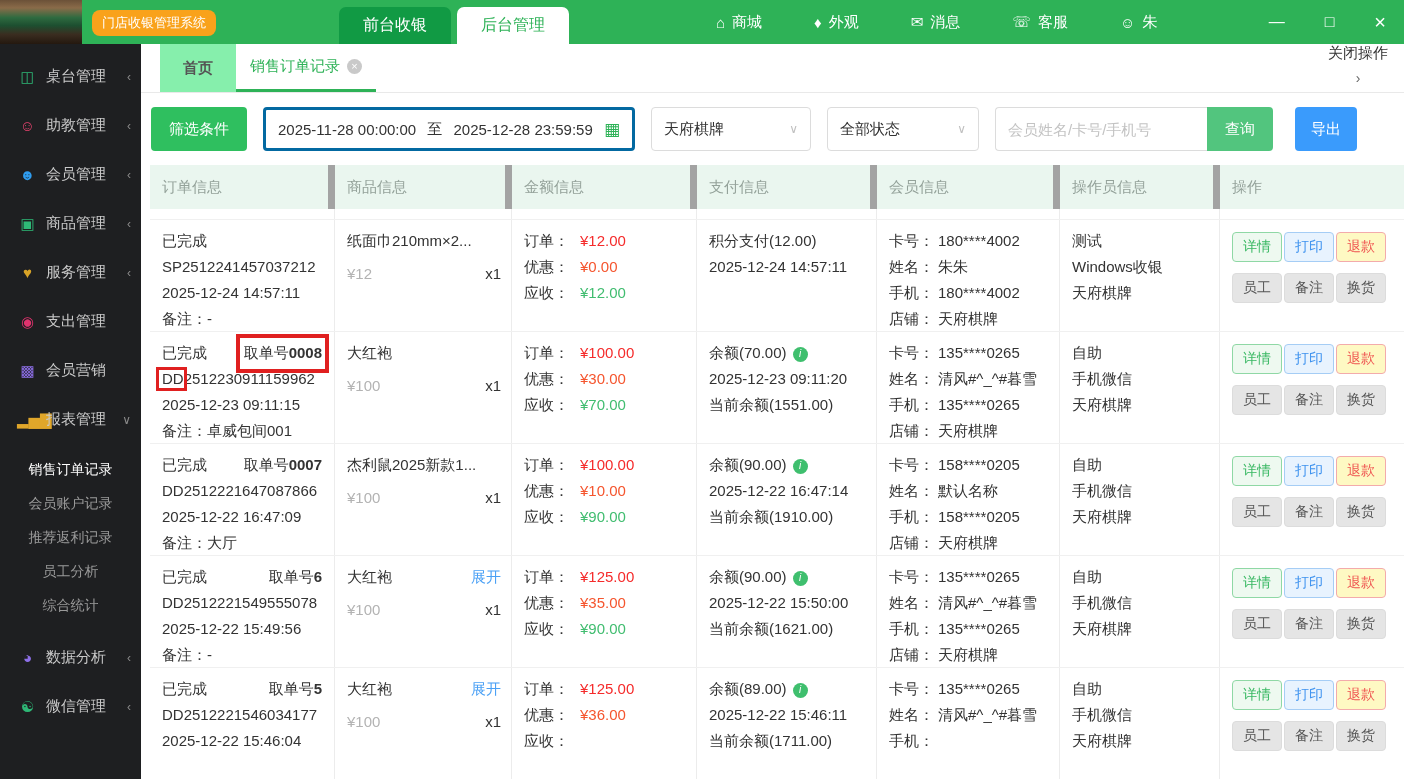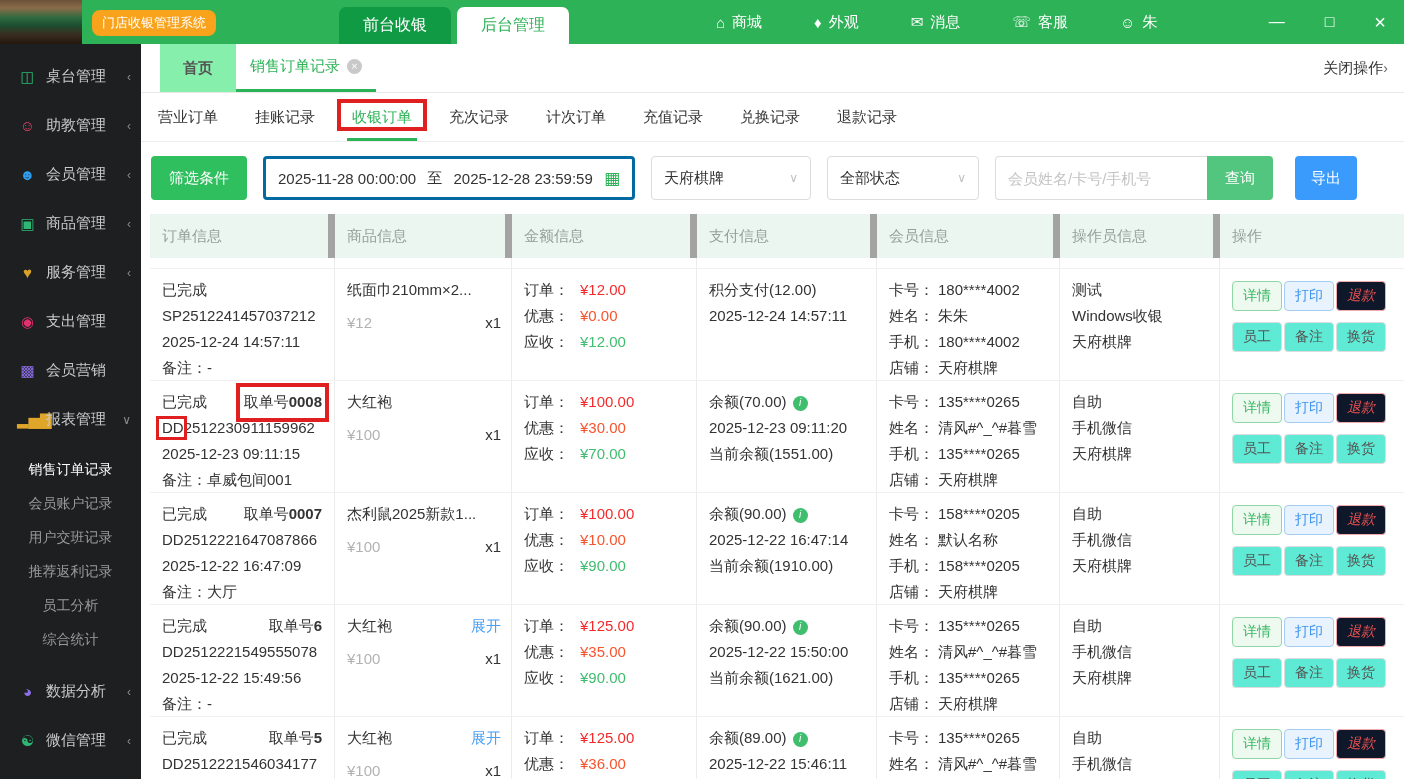--- a/index.html
+++ b/index.html
@@ -37,21 +37,21 @@
 .submenu-item{height:34px;display:flex;align-items:center;justify-content:center;color:#9a9a9a;font-size:14px;cursor:pointer;white-space:nowrap;}
 .submenu-item.active{color:#fff;}
 
 
 .crumb-bar{height:49px;border-bottom:1px solid #e9e9e9;display:flex;align-items:stretch;}
 .crumb-tab{display:flex;align-items:center;padding:0 23px;font-size:15px;color:#555;cursor:pointer;white-space:nowrap;}
 .crumb-tab.home{background:#86efac;margin-left:19px;font-weight:bold;}
 .crumb-tab.active{color:#2eb257;border-bottom:3px solid #2eb257;padding:0 14px;}
 .close-dot{width:15px;height:15px;border-radius:50%;background:#c9c9c9;color:#fff;font-size:11px;line-height:15px;
   display:inline-flex;align-items:center;justify-content:center;margin-left:7px;cursor:pointer;}
-.close-op{margin-left:auto;display:flex;align-items:center;padding-right:16px;color:#333;font-size:15px;cursor:pointer;}
+.close-op{margin-left:auto;display:flex;align-items:center;gap:7px;padding-right:16px;color:#333;font-size:15px;cursor:pointer;flex-direction:column;}
 .close-op .chev{color:#666;font-size:14px;}
 
 
 .subtab-bar{height:49px;display:flex;align-items:stretch;gap:37px;padding-left:17px;border-bottom:1px solid #ececec;flex:none;}
 .subtab{font-size:15px;color:#333;position:relative;display:flex;align-items:center;cursor:pointer;white-space:nowrap;}
 .subtab.active{color:#2eb257;}
 .subtab.active::before{content:'';position:absolute;bottom:0;left:-5px;right:-5px;height:3px;background:#2eb257;}
 .subtab.red-box-tab::after{content:'';position:absolute;top:6px;bottom:10px;left:-15px;right:-15px;border:4px solid #e02020;pointer-events:none;}
 
 
@@ -94,24 +94,24 @@
 .expand{color:#4aa0f5;cursor:pointer;}
 .alabel{display:inline-block;width:56px;}
 .v-red{color:#f52b2b;}
 .v-orange{color:#f5552e;}
 .v-green{color:#41bd70;}
 .mlabel{display:inline-block;width:49px;}
 .info-dot{display:inline-flex;width:15px;height:15px;border-radius:50%;background:#3fbf6e;color:#fff;font-size:10px;
   align-items:center;justify-content:center;margin-left:6px;vertical-align:1px;font-style:italic;cursor:pointer;}
 .act-row{display:flex;gap:2px;margin-top:4px;margin-bottom:11px;}
 .act{width:50px;height:30px;border-radius:4px;font-size:14px;display:flex;align-items:center;justify-content:center;
-  cursor:pointer;border:1px solid;background:#5eead4;}
+  cursor:pointer;border:1px solid;background:#e5e5e5;}
 .act-detail{background:#eef9f0;border-color:#8fd8a5;color:#39b863;}
 .act-print{background:#e8f3fe;border-color:#a5cdf5;color:#3e92ef;}
-.act-refund{background:#0f172a;border-color:#f3abab;color:#ef5350;font-style:italic;}
+.act-refund{background:#fef9c3;border-color:#f3abab;color:#ef5350;}
 .act-plain{border-color:#dcdcdc;color:#555;}
 
 
 .red-box{position:relative;}
 .red-box::after{content:'';position:absolute;top:-6px;bottom:-7px;left:-8px;right:-7px;border:4px solid #e02020;pointer-events:none;}
 .red-box-sm{position:relative;}
 .red-box-sm::after{content:'';position:absolute;top:-3px;bottom:-4px;left:-6px;right:-3px;border:3px solid #e02020;pointer-events:none;}
 </style>
 </head>
 <body>
@@ -222,23 +222,20 @@
     <div class="side-sub">
 
         <div class="submenu-item active">
           <span>销售订单记录</span>
         </div>
 
         <div class="submenu-item">
           <span>会员账户记录</span>
         </div>
 
-        <div class="submenu-item">
-          <span>用户交班记录</span>
-        </div>
 
         <div class="submenu-item">
           <span>推荐返利记录</span>
         </div>
 
         <div class="submenu-item">
           <span>员工分析</span>
         </div>
 
         <div class="submenu-item">
@@ -276,54 +273,20 @@
       <div class="crumb-tab active">
         <span>销售订单记录</span>
         <span class="close-dot">×</span>
       </div>
       <div class="close-op">
         <span>关闭操作</span>
         <span class="chev">›</span>
       </div>
     </div>
 
-    <div class="subtab-bar">
-
-        <div class="subtab">
-          <span>营业订单</span>
-        </div>
-
-        <div class="subtab">
-          <span>挂账记录</span>
-        </div>
-
-        <div class="subtab active red-box-tab">
-          <span>收银订单</span>
-        </div>
-
-        <div class="subtab">
-          <span>充次记录</span>
-        </div>
-
-        <div class="subtab">
-          <span>计次订单</span>
-        </div>
-
-        <div class="subtab">
-          <span>充值记录</span>
-        </div>
-
-        <div class="subtab">
-          <span>兑换记录</span>
-        </div>
-
-        <div class="subtab">
-          <span>退款记录</span>
-        </div>
-      </div>
 
     <div class="filter-bar">
       <button class="btn btn-filter">筛选条件</button>
       <div class="date-box">
         <span>2025-11-28 00:00:00</span>
         <span>至</span>
         <span>2025-12-28 23:59:59</span>
         <span class="cal">▦</span>
       </div>
       <div class="select sel-store">

